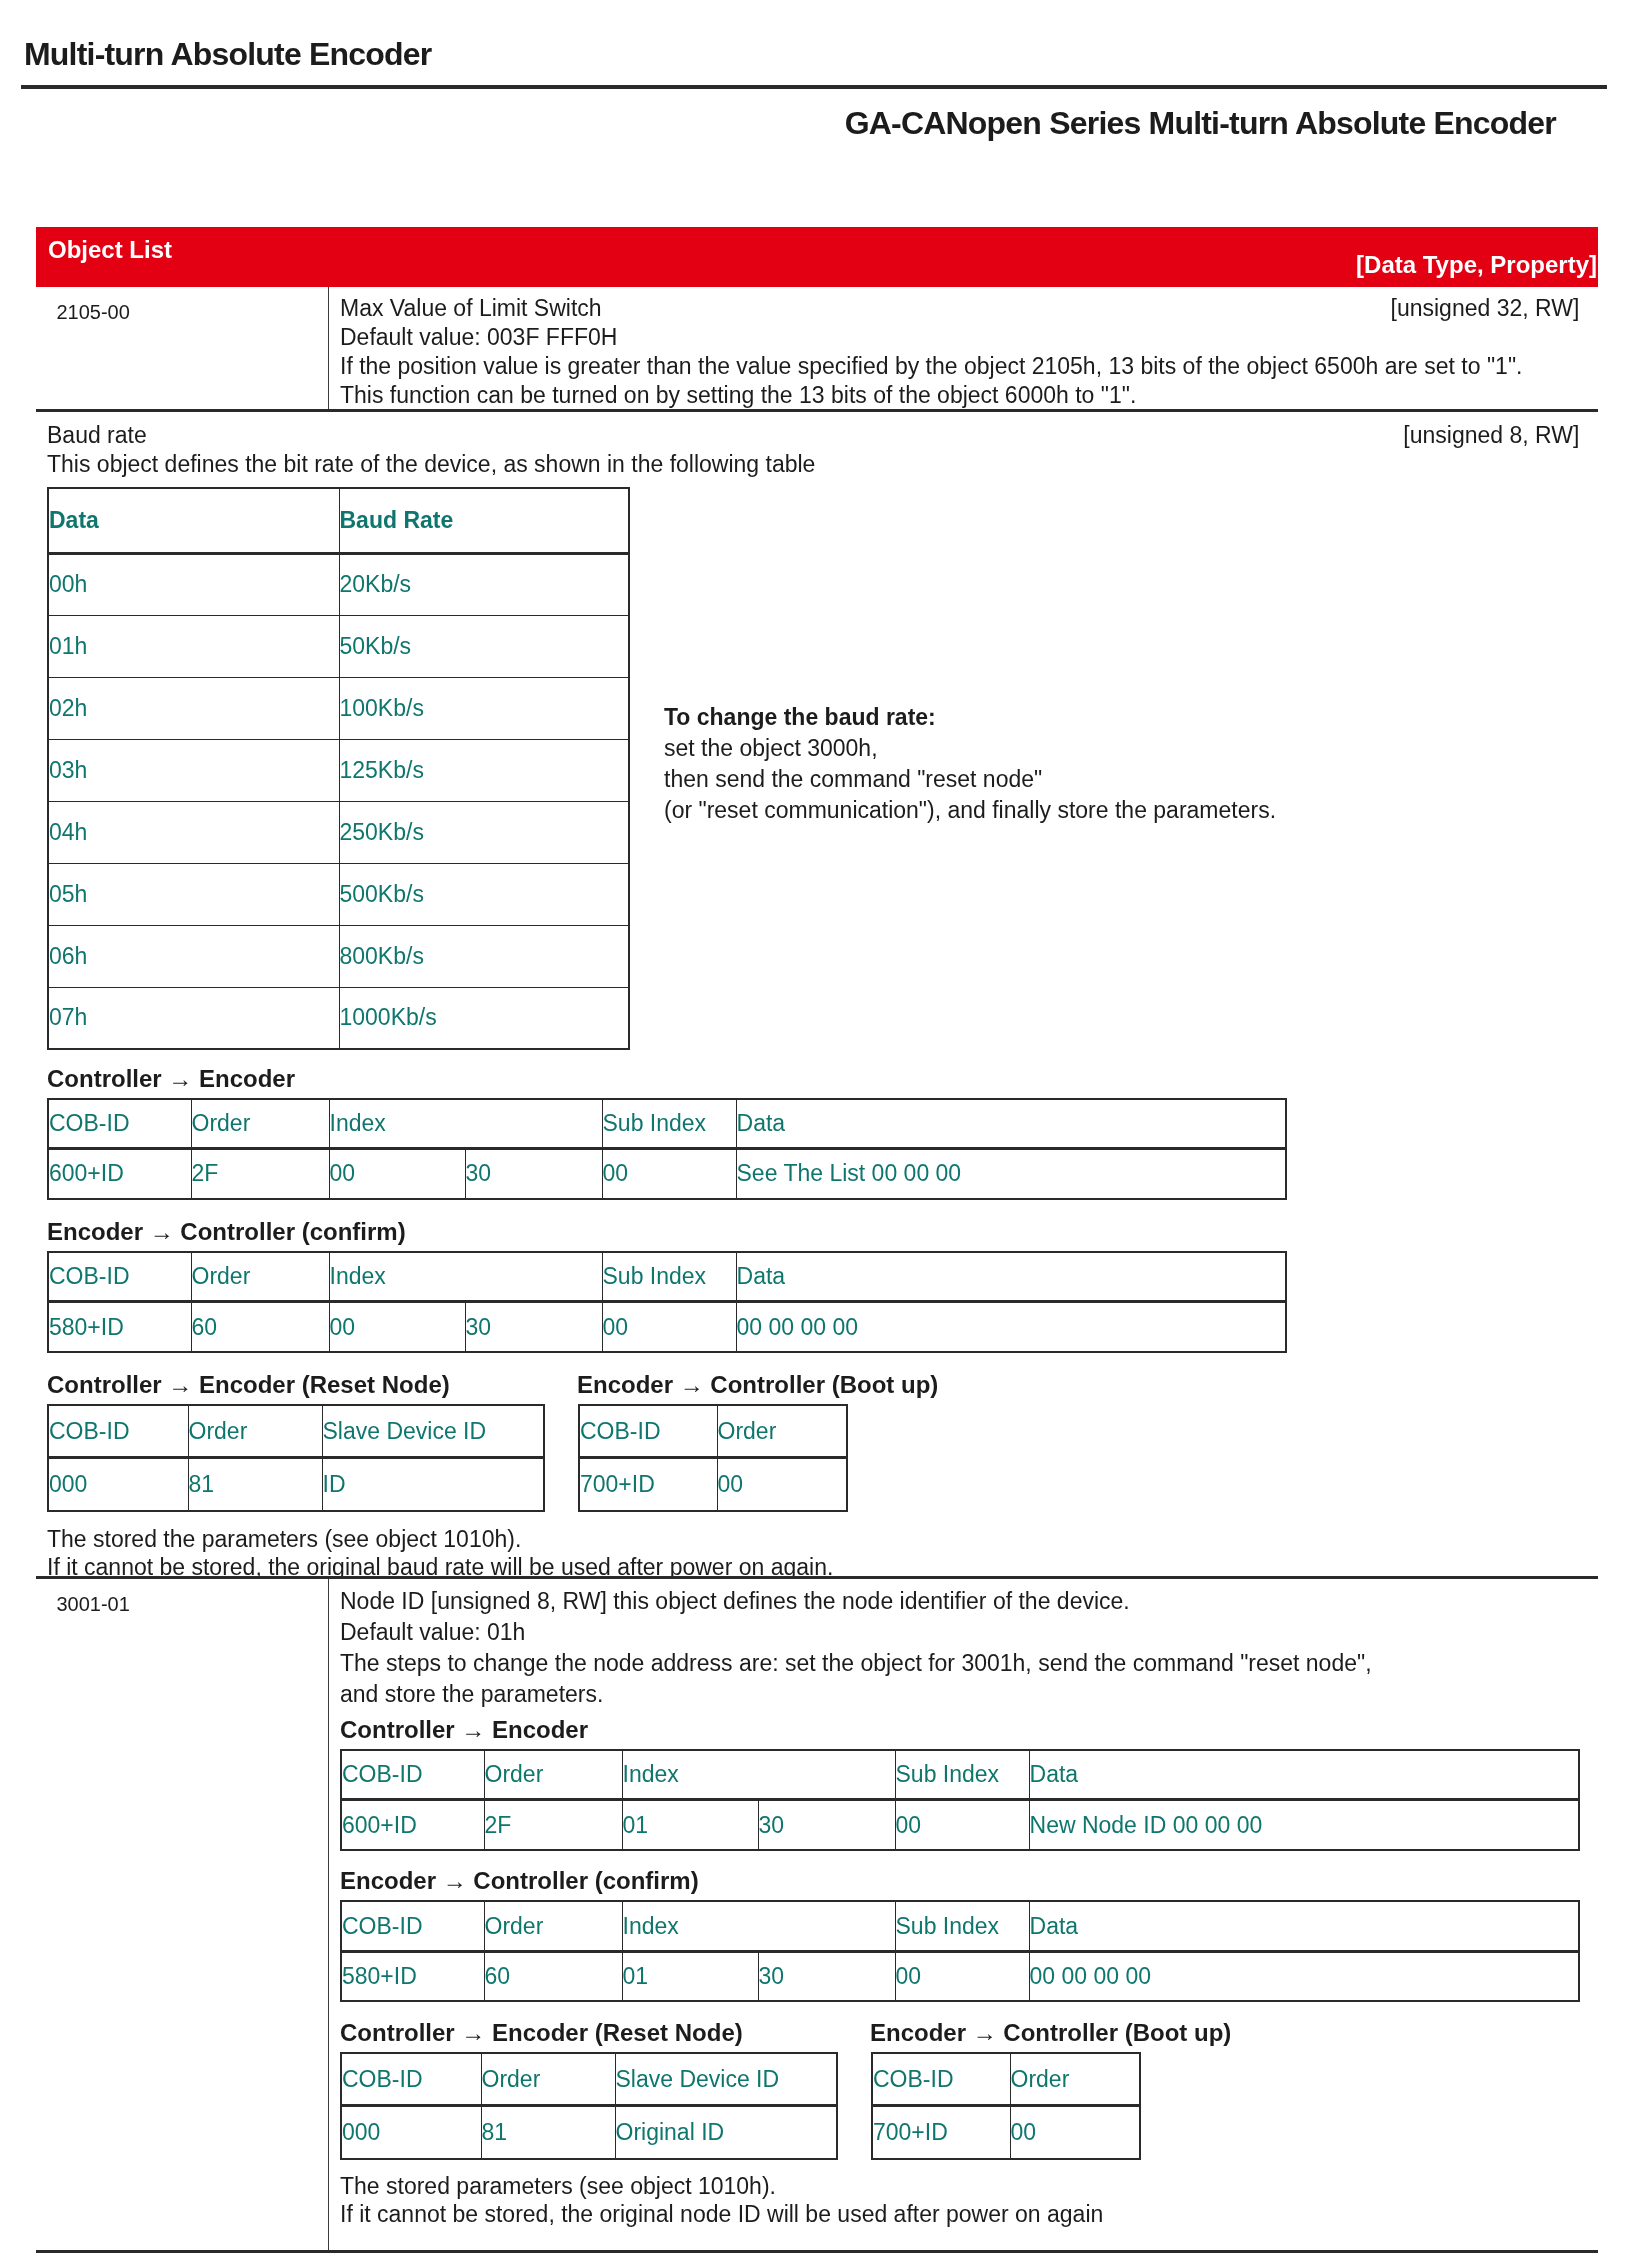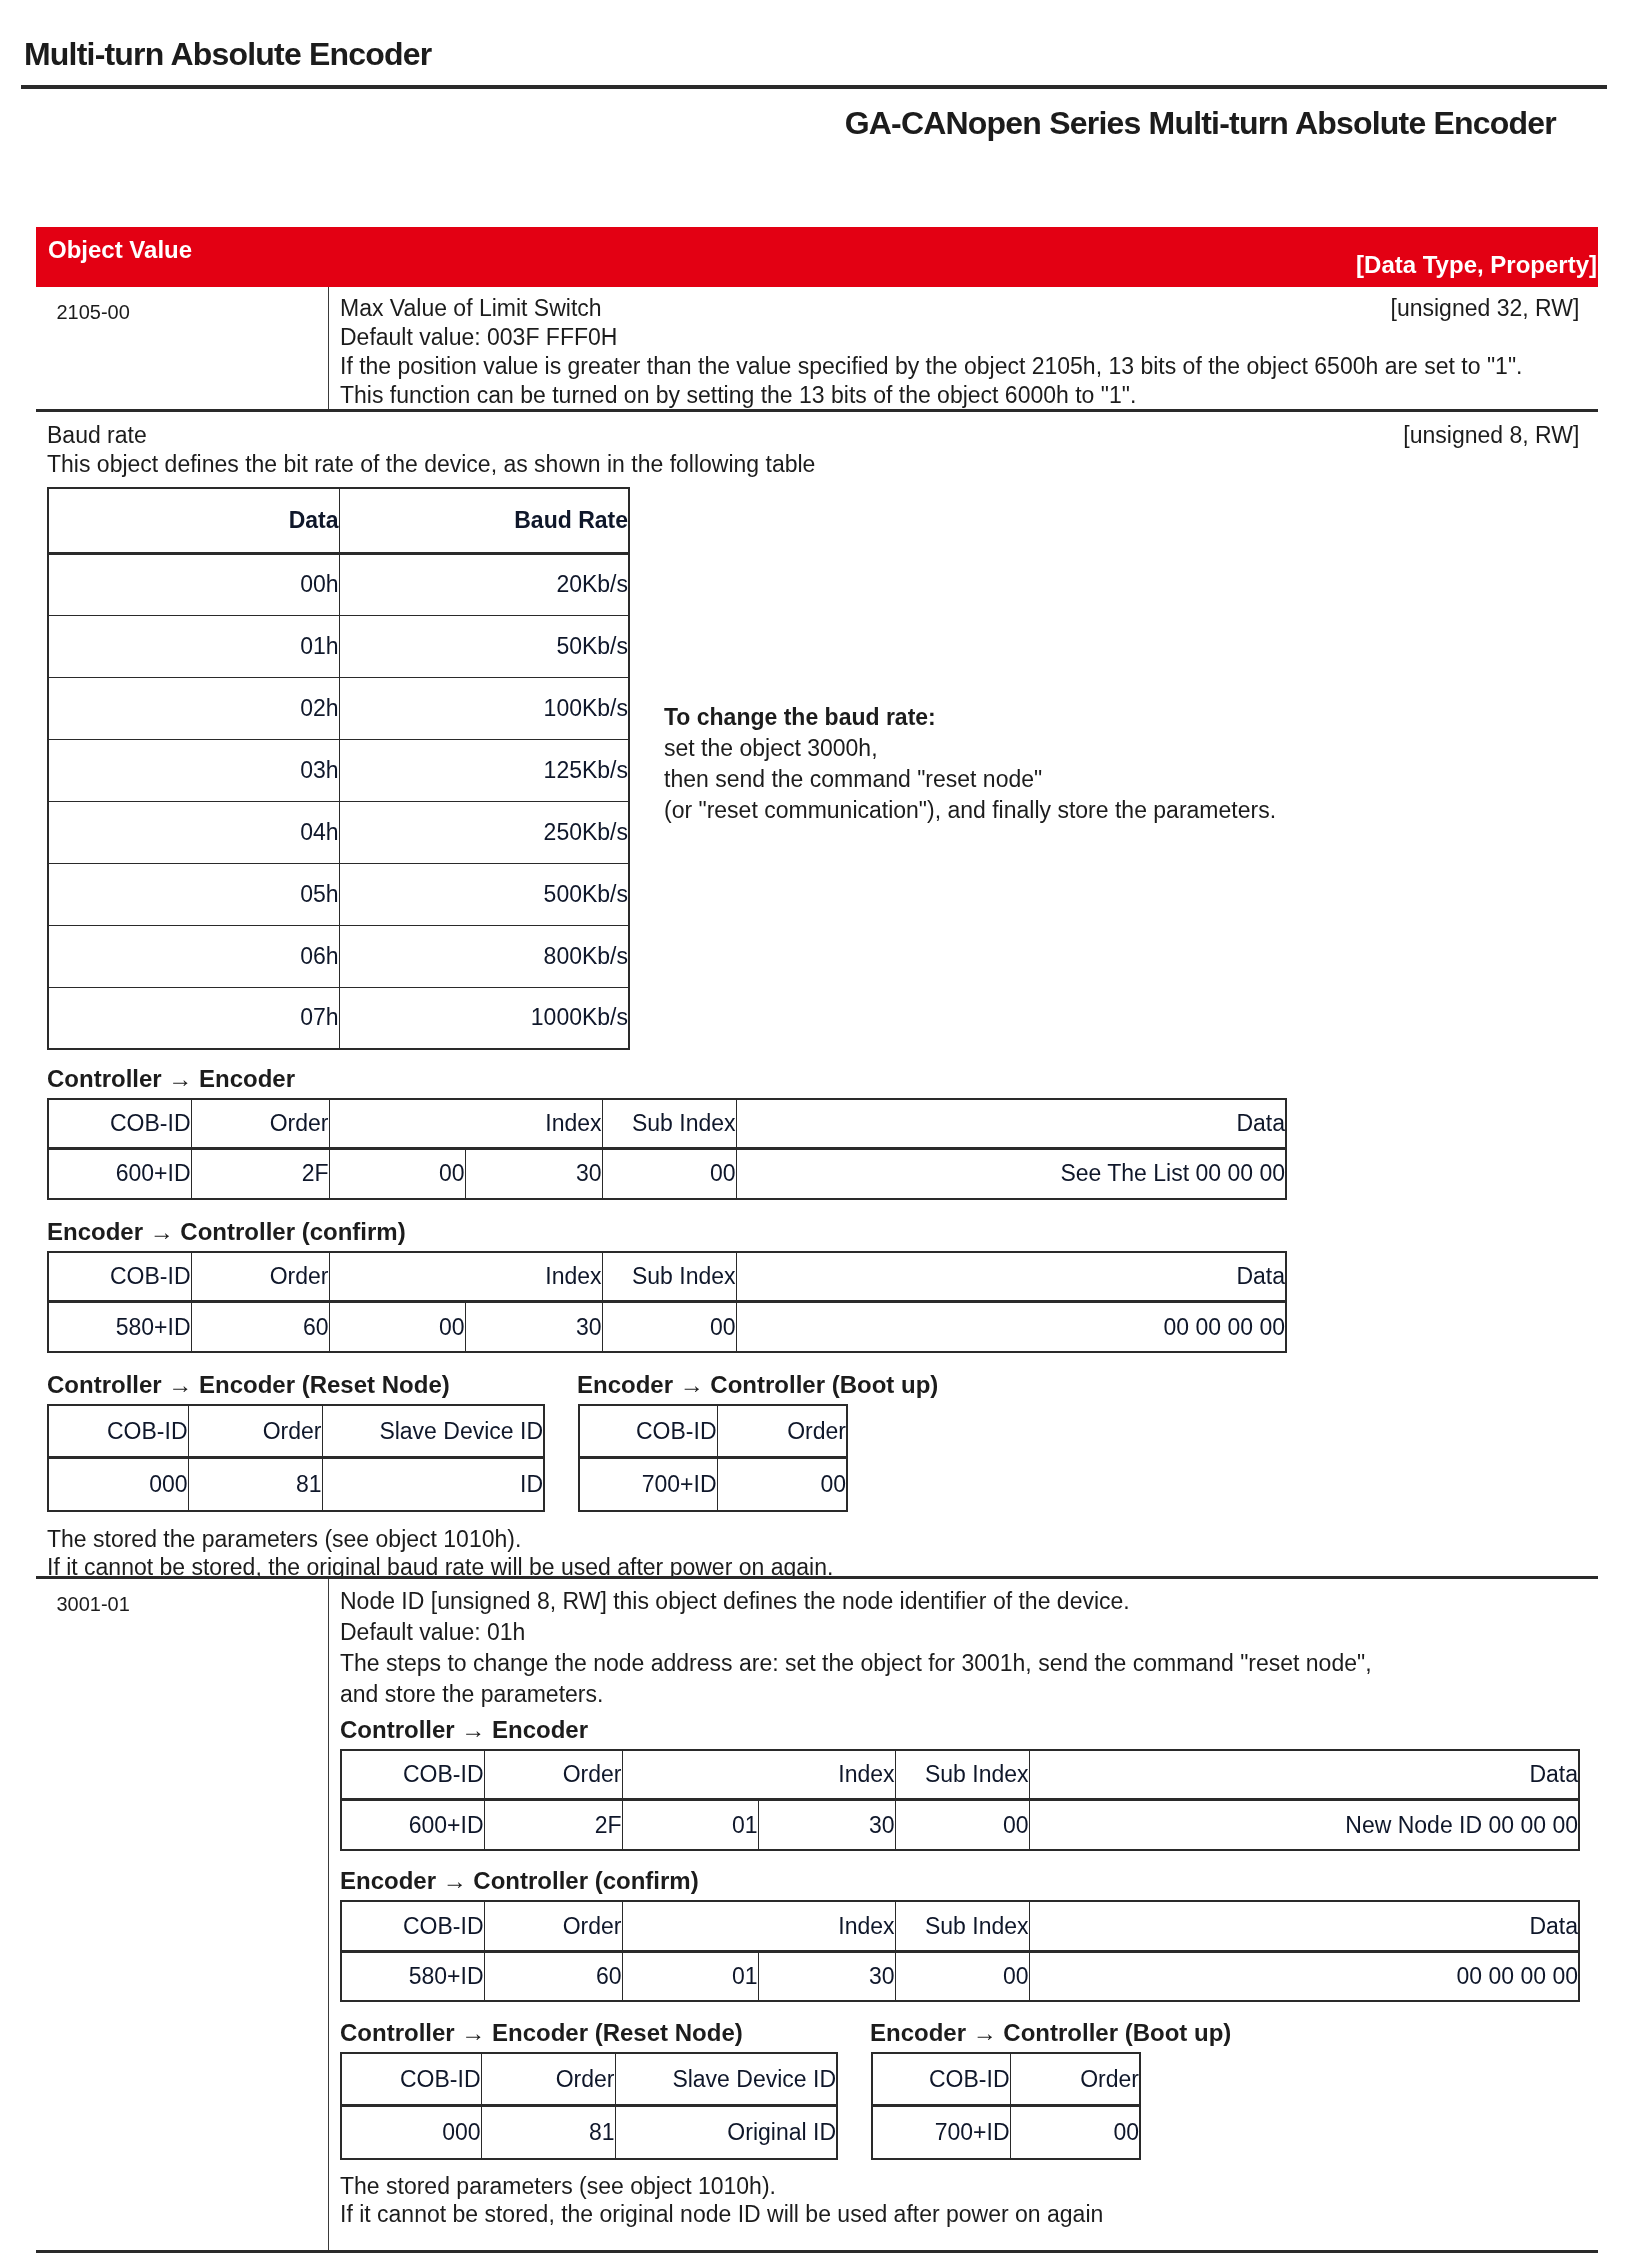--- a/index.html
+++ b/index.html
@@ -37,22 +37,22 @@
 
   .title-line { display:flex; justify-content:space-between; line-height:29px; }
   .txt { line-height:29px; }
   .txt36 { line-height:31px; }
 
   .sec-heading { font-weight:bold; font-size:24px; line-height:29px; }
   .sec-heading.mt1 { margin-top:13.6px; } .sec-heading.mt2 { margin-top:17px; }
   .sec-heading.mt3 { margin-top:5.1px; }  .sec-heading.mt4 { margin-top:15.3px; }
 
   
-  table { border-collapse:collapse; table-layout:fixed; font-size:23px; text-align:right;
-    color:#0f172a; }
+  table { border-collapse:collapse; table-layout:fixed; font-size:23px; text-align:left;
+    color:#0f766e; }
   table, th, td { border:1.7px solid #2a2a2a; }
   table { border-width:2.5px; }
   tr.head > th { border-bottom-width:3.4px; font-weight:normal; }
 
   .baud-flex { display:flex; margin-top:8.5px; }
   .baud { width:581px; }
   .baud tr { height:62px; } .baud tr.head { height:65px; }
   .baud tr.head > th { font-weight:bold; }
   .baud-note { margin-left:34px; margin-top:215px; width:713px; font-size:23px;
     line-height:31px; }
@@ -77,21 +77,21 @@
 <div class="page">
 
   <div class="page-title">Multi-turn Absolute Encoder</div>
   <div class="title-rule"></div>
   <div class="doc-title">GA-CANopen Series Multi-turn Absolute Encoder</div>
 
   <div class="main">
 
     <div class="red-bar">
       <div class="red-col2">
-        <span class="hdr-obj">Object Value</span>
+        <span class="hdr-obj">Object List</span>
         <span class="hdr-type">[Data Type, Property]</span>
       </div>
     </div>
 
     <div class="body-row row-2105">
       <div class="cell-index">2105-00</div>
       <div class="cell-content">
         <div class="title-line">
           <span>Max Value of Limit Switch</span>
           <span>[unsigned 32, RW]</span>

